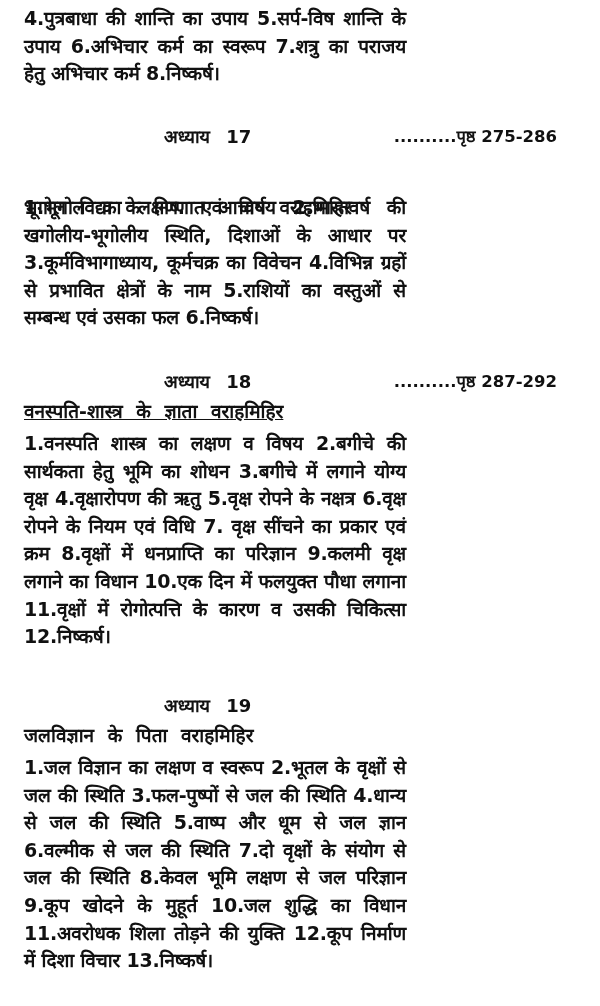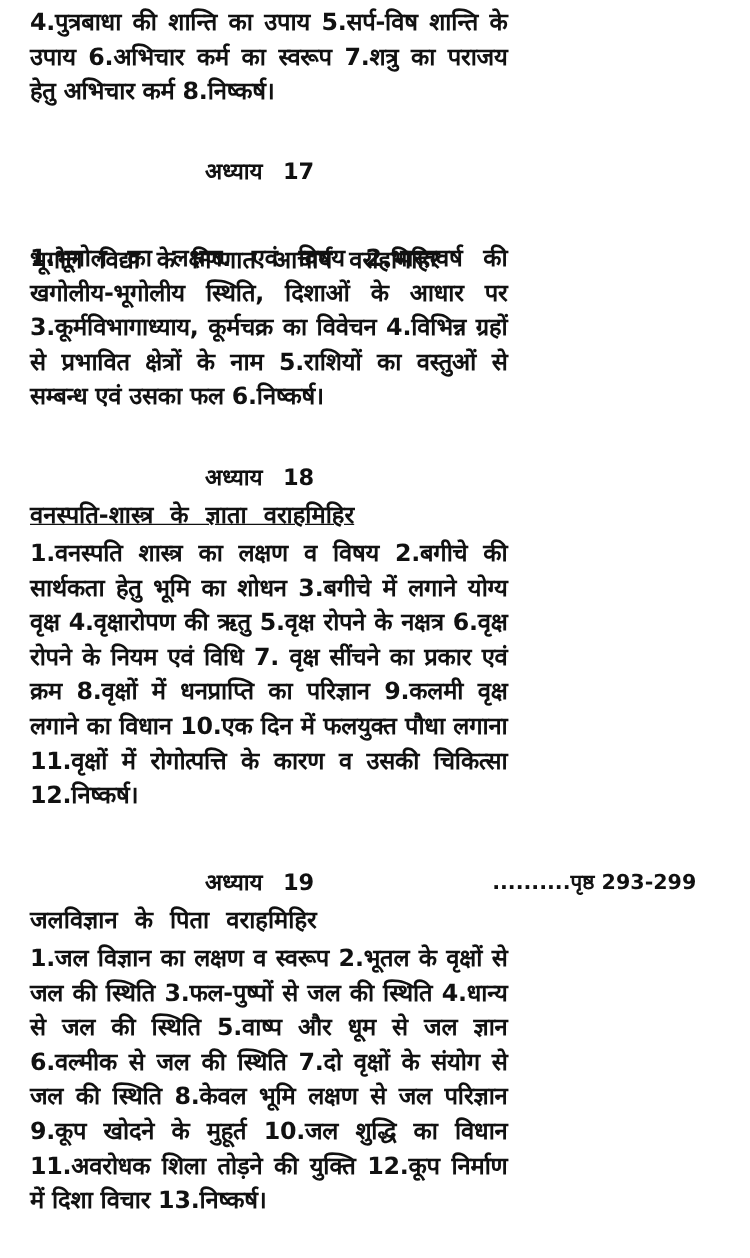--- a/index.html
+++ b/index.html
@@ -67,35 +67,36 @@
 </head>
 <body>
 
 <div class="page">
 
   <p class="para" style="top:-14px;">4.पुत्रबाधा की शान्ति का उपाय 5.सर्प-विष शान्ति के उपाय 6.अभिचार कर्म का स्वरूप 7.शत्रु का पराजय हेतु अभिचार कर्म 8.निष्कर्ष।</p>
 
   <section>
     <div class="ch-head" style="top:124px;">
       <span class="ch-label">अध्याय 17</span>
+      <span class="ch-pages">..........पृष्ठ 275-286</span>
     </div>
     <div class="ch-title" style="top:162px;margin-top:32px;">भूगोल विद्या के निष्णात आचार्य वराहमिहिर</div>
     <p class="para" style="top:175px;">1.भूगोल का लक्षण. एवं विषय 2.भारतवर्ष की खगोलीय-भूगोलीय स्थिति, दिशाओं के आधार पर 3.कूर्मविभागाध्याय, कूर्मचक्र का विवेचन 4.विभिन्न ग्रहों से प्रभावित क्षेत्रों के नाम 5.राशियों का वस्तुओं से सम्बन्ध एवं उसका फल 6.निष्कर्ष।</p>
   </section>
 
   <section>
     <div class="ch-head" style="top:369px;">
       <span class="ch-label">अध्याय 18</span>
+      <span class="ch-pages">..........पृष्ठ 287-292</span>
     </div>
     <div class="ch-title" style="top:398px;text-decoration:underline;">वनस्पति-शास्त्र के ज्ञाता वराहमिहिर</div>
     <p class="para" style="top:411px;">1.वनस्पति शास्त्र का लक्षण व विषय 2.बगीचे की सार्थकता हेतु भूमि का शोधन 3.बगीचे में लगाने योग्य वृक्ष 4.वृक्षारोपण की ऋतु 5.वृक्ष रोपने के नक्षत्र 6.वृक्ष रोपने के नियम एवं विधि 7. वृक्ष सींचने का प्रकार एवं क्रम 8.वृक्षों में धनप्राप्ति का परिज्ञान 9.कलमी वृक्ष लगाने का विधान 10.एक दिन में फलयुक्त पौधा लगाना 11.वृक्षों में रोगोत्पत्ति के कारण व उसकी चिकित्सा 12.निष्कर्ष।</p>
   </section>
 
   <section>
     <div class="ch-head" style="top:693px;">
       <span class="ch-label">अध्याय 19</span>
-      <span class="ch-pages">..........पृष्ठ 293-299</span>
     </div>
     <div class="ch-title" style="top:722px;">जलविज्ञान के पिता वराहमिहिर</div>
     <p class="para" style="top:735px;">1.जल विज्ञान का लक्षण व स्वरूप 2.भूतल के वृक्षों से जल की स्थिति 3.फल-पुष्पों से जल की स्थिति 4.धान्य से जल की स्थिति 5.वाष्प और धूम से जल ज्ञान 6.वल्मीक से जल की स्थिति 7.दो वृक्षों के संयोग से जल की स्थिति 8.केवल भूमि लक्षण से जल परिज्ञान 9.कूप खोदने के मुहूर्त 10.जल शुद्धि का विधान 11.अवरोधक शिला तोड़ने की युक्ति 12.कूप निर्माण में दिशा विचार 13.निष्कर्ष।</p>
   </section>
 
 </div>
 
 </body></html>

